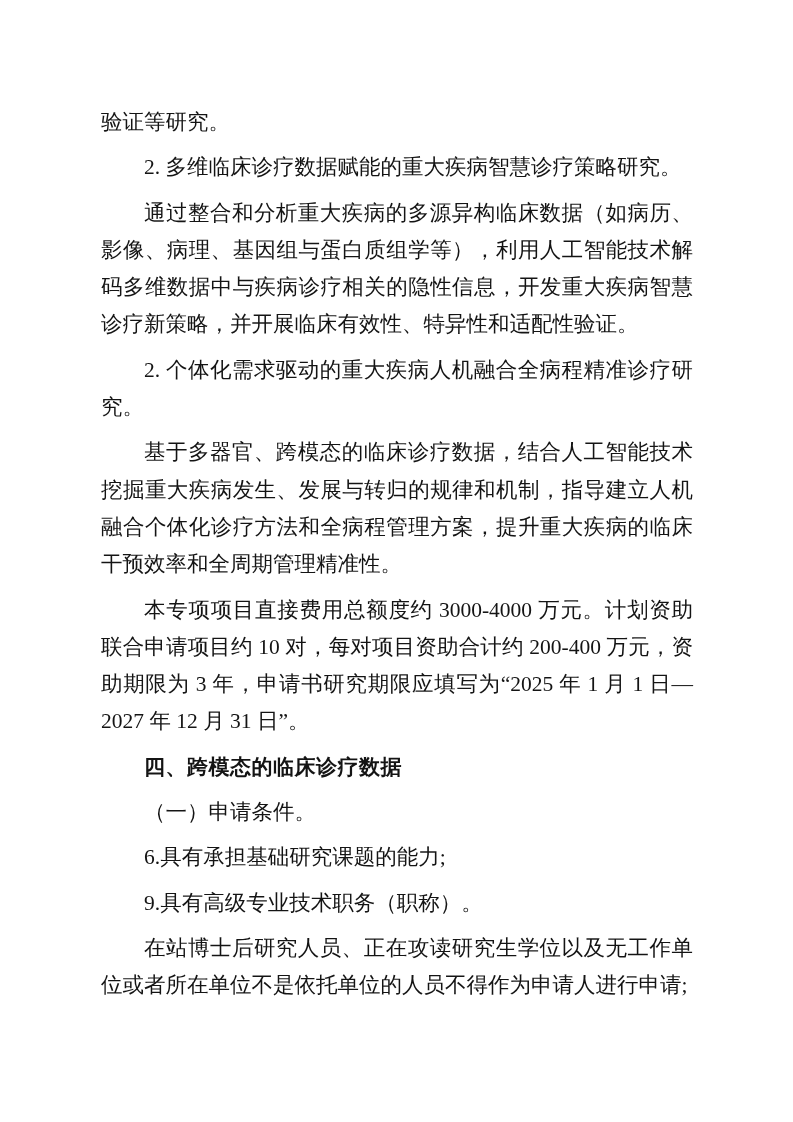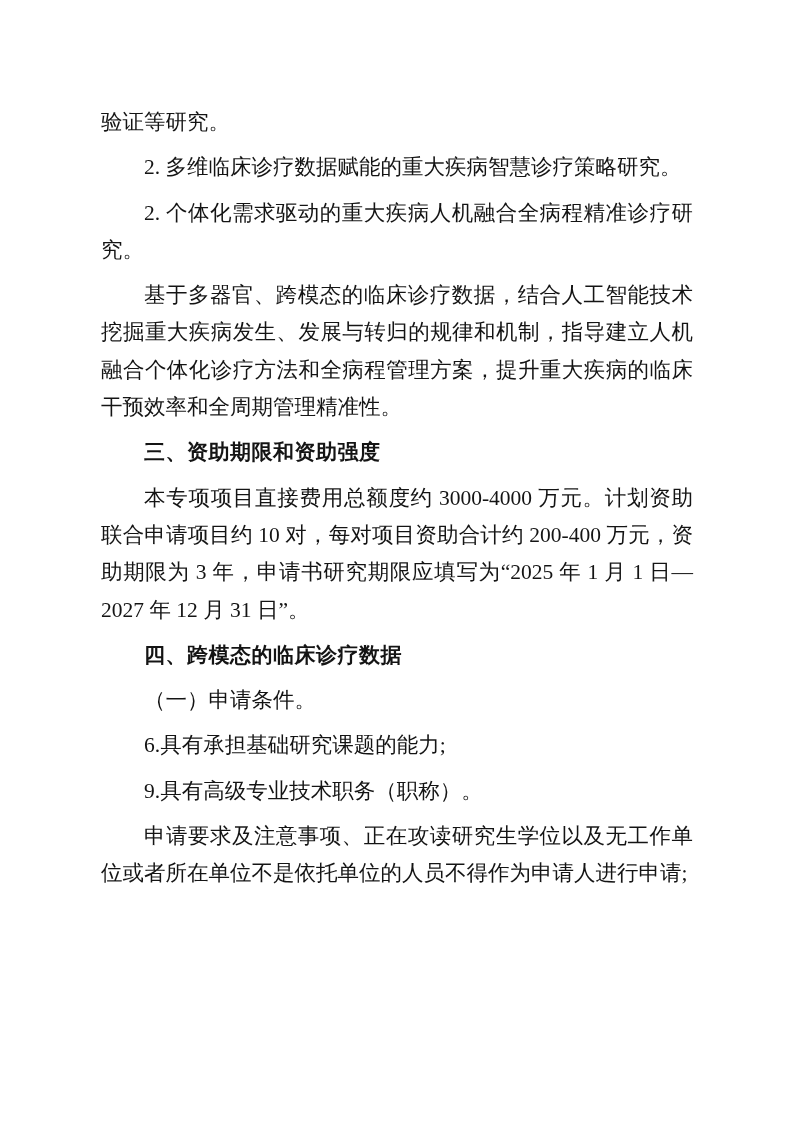--- a/index.html
+++ b/index.html
@@ -43,23 +43,23 @@
     letter-spacing: 0.5px;
   }
 </style>
 </head>
 <body>
 
 <div class="page">
   <div class="content">
     <p>验证等研究。</p>
     <p class="indent bold">2. 多维临床诊疗数据赋能的重大疾病智慧诊疗策略研究。</p>
+    <p class="indent">通过整合和分析重大疾病的多源异构临床数据（如病历、影像、病理、基因组与蛋白质组学等），利用人工智能技术解码多维数据中与疾病诊疗相关的隐性信息，开发重大疾病智慧诊疗新策略，并开展临床有效性、特异性和适配性验证。</p>
     <p class="indent bold">2. 个体化需求驱动的重大疾病人机融合全病程精准诊疗研究。</p>
     <p class="indent">基于多器官、跨模态的临床诊疗数据，结合人工智能技术挖掘重大疾病发生、发展与转归的规律和机制，指导建立人机融合个体化诊疗方法和全病程管理方案，提升重大疾病的临床干预效率和全周期管理精准性。</p>
-    <p class="indent hei">三、资助期限和资助强度</p>
     <p class="indent">本专项项目直接费用总额度约 3000-4000 万元。计划资助联合申请项目约 10 对，每对项目资助合计约 200-400 万元，资助期限为 3 年，申请书研究期限应填写为“2025 年 1 月 1 日—2027 年 12 月 31 日”。</p>
     <p class="indent hei">四、跨模态的临床诊疗数据</p>
     <p class="indent">（一）申请条件。</p>
     <p class="indent">6.具有承担基础研究课题的能力;</p>
     <p class="indent">9.具有高级专业技术职务（职称）。</p>
-    <p class="indent">申请要求及注意事项、正在攻读研究生学位以及无工作单位或者所在单位不是依托单位的人员不得作为申请人进行申请;</p>
+    <p class="indent">在站博士后研究人员、正在攻读研究生学位以及无工作单位或者所在单位不是依托单位的人员不得作为申请人进行申请;</p>
   </div>
 </div>
 
 </body></html>

